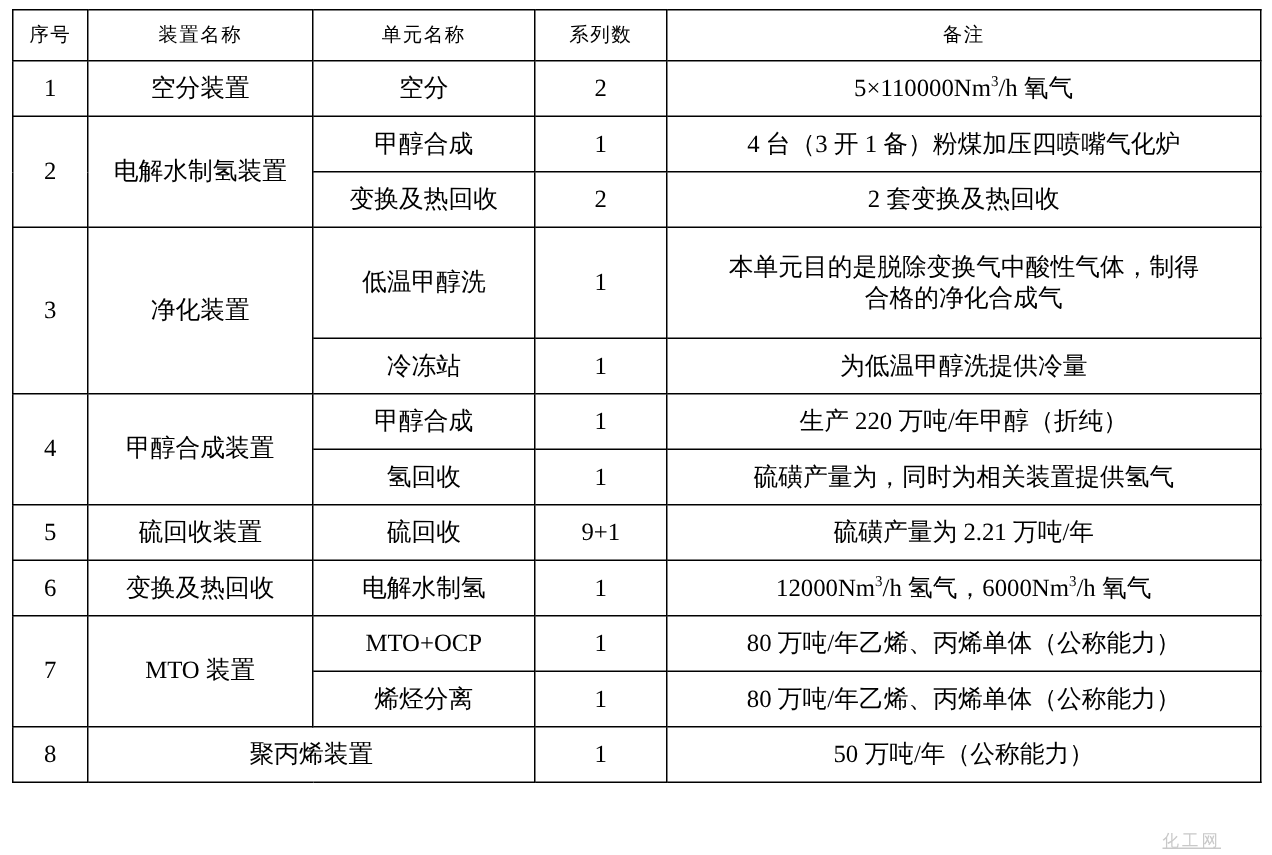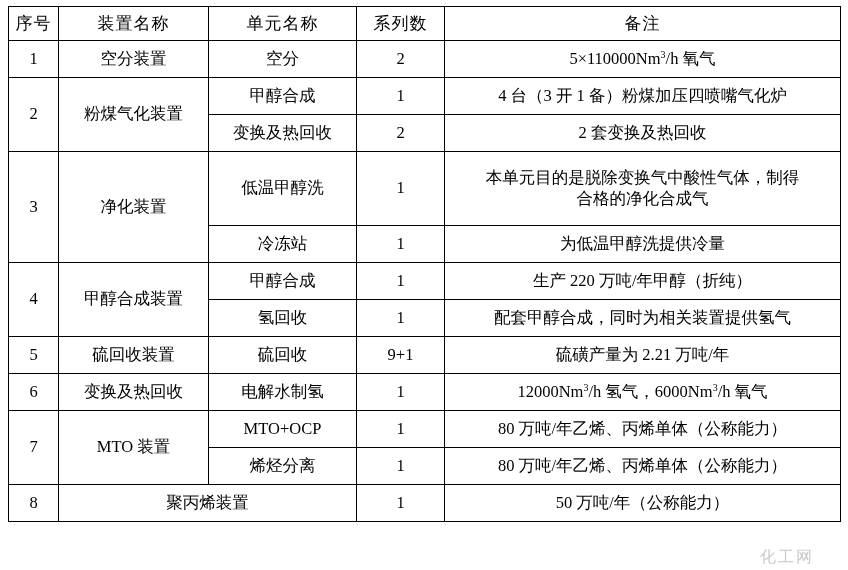--- a/index.html
+++ b/index.html
@@ -30,21 +30,21 @@
     border: 1px solid #000000;
     text-align: center;
     vertical-align: middle;
     font-weight: normal;
     font-size: 16.5px;
     line-height: 1.25;
     padding: 3px 4px;
     font-family: "Liberation Serif", "DejaVu Serif", serif;
   }
   table.spec thead td {
-    font-size: 17px;
+    font-size: 13px;
     letter-spacing: 1px;
     height: 34px;
     margin-left: 44px;
   }
   col.c0 { width: 50px; }
   col.c1 { width: 150px; }
   col.c2 { width: 148px; }
   col.c3 { width: 88px; }
   col.c4 { width: 396px; }
 
@@ -54,25 +54,26 @@
   }
   sup {
     font-size: 10px;
     vertical-align: super;
     line-height: 0;
   }
   .watermark {
     position: absolute;
     right: 34px;
     bottom: 2px;
-    font-size: 16px;
+    font-size: 11px;
     color: #c9c9c9;
     letter-spacing: 2px;
     font-family: "Liberation Sans", sans-serif;
     white-space: nowrap;
+    text-decoration: underline;
   }
 </style>
 </head>
 <body>
 
 <div class="page">
   <table class="spec">
     <colgroup>
       <col class="c0">
         <col class="c1">
@@ -94,21 +95,21 @@
       <tr class="r-normal">
         <td>1</td>
         <td>空分装置</td>
         <td>空分</td>
         <td>2</td>
         <td><span>5×110000Nm</span><sup>3</sup><span>/h 氧气</span></td>
       </tr>
 
       <tr class="r-normal">
         <td rowspan="2">2</td>
-        <td rowspan="2">粉煤气化装置</td>
+        <td rowspan="2">电解水制氢装置</td>
         <td>甲醇合成</td>
         <td>1</td>
         <td>4 台（3 开 1 备）粉煤加压四喷嘴气化炉</td>
       </tr>
       <tr class="r-normal">
         <td>变换及热回收</td>
         <td>2</td>
         <td>2 套变换及热回收</td>
       </tr>
 
@@ -131,21 +132,21 @@
       <tr class="r-normal">
         <td rowspan="2">4</td>
         <td rowspan="2">甲醇合成装置</td>
         <td>甲醇合成</td>
         <td>1</td>
         <td>生产 220 万吨/年甲醇（折纯）</td>
       </tr>
       <tr class="r-normal">
         <td>氢回收</td>
         <td>1</td>
-        <td>配套甲醇合成，同时为相关装置提供氢气</td>
+        <td>硫磺产量为，同时为相关装置提供氢气</td>
       </tr>
 
       <tr class="r-normal">
         <td>5</td>
         <td>硫回收装置</td>
         <td>硫回收</td>
         <td>9+1</td>
         <td>硫磺产量为 2.21 万吨/年</td>
       </tr>
 

